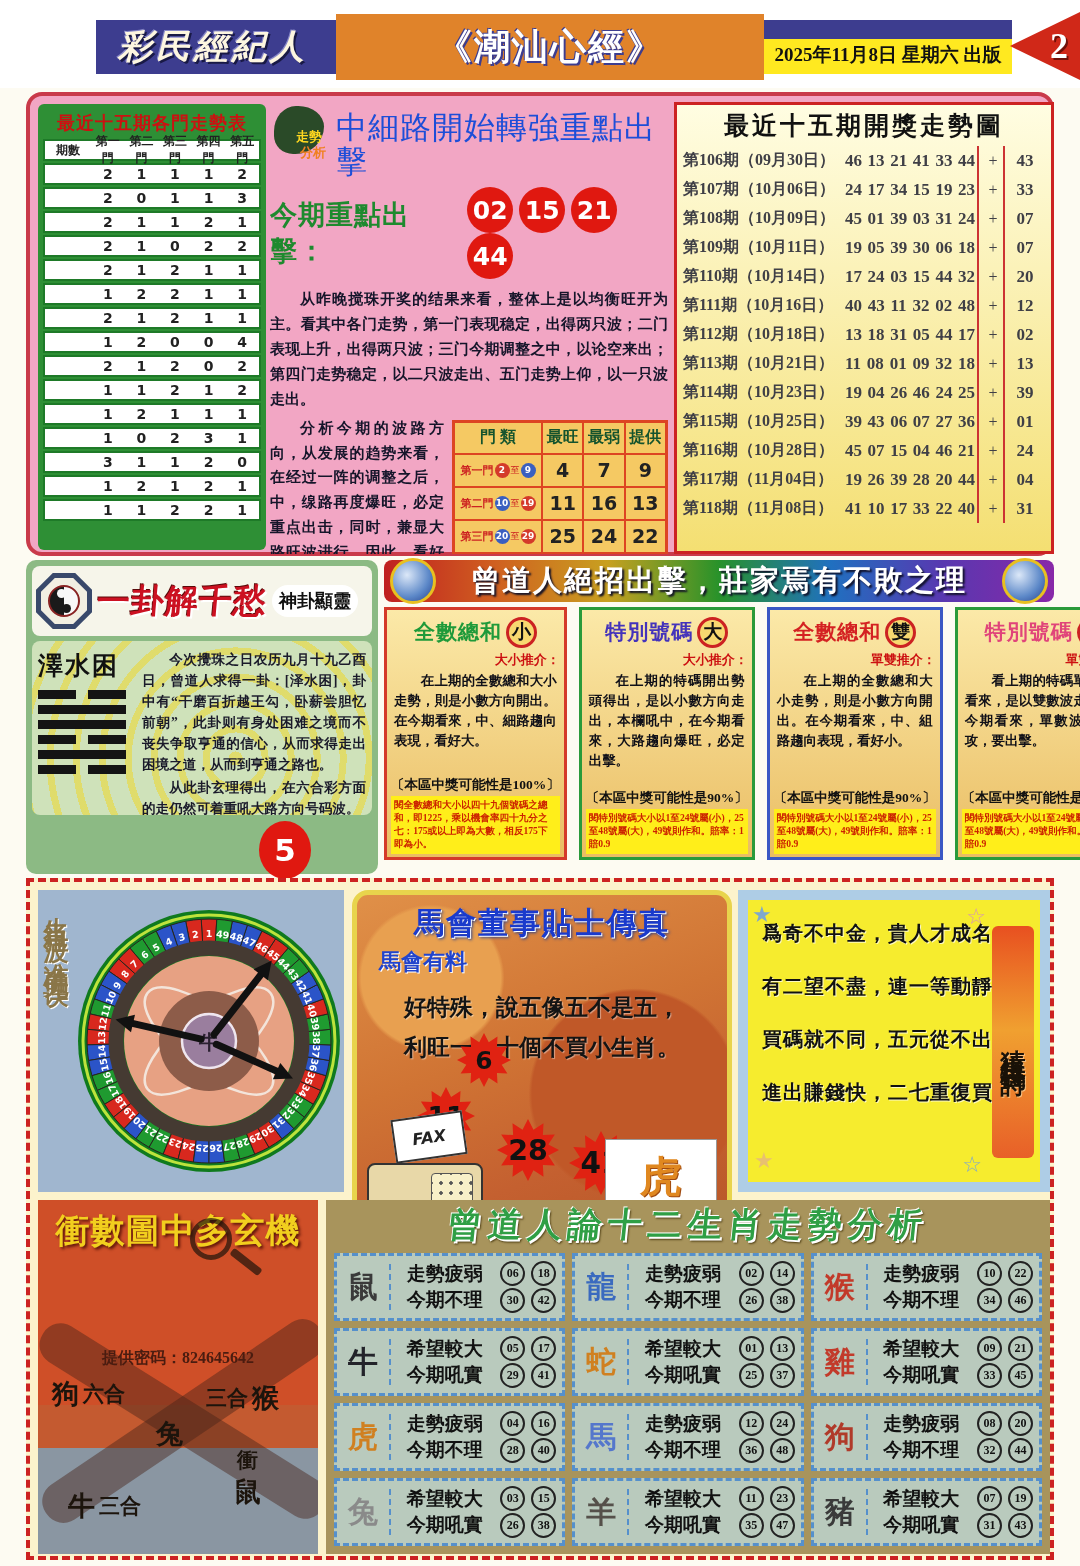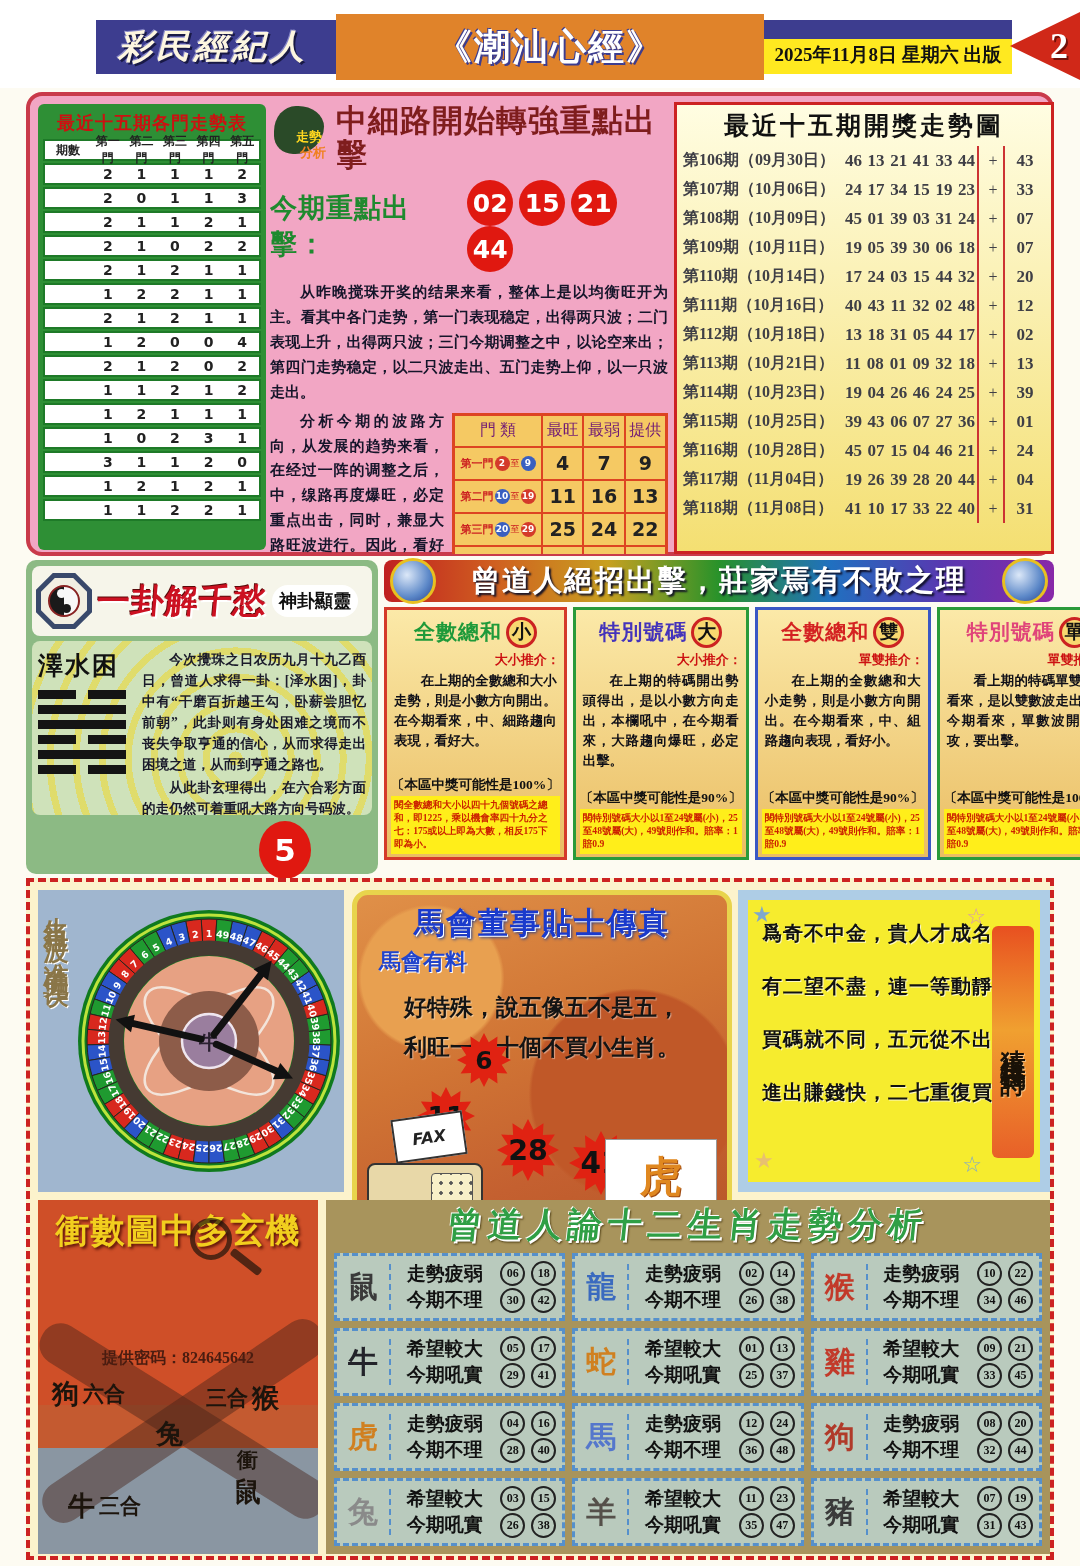--- a/index.html
+++ b/index.html
@@ -36,32 +36,32 @@
   .t-issue{flex:0 0 46px;}
   .t-head .t-cell{font-size:12px;font-weight:900;font-family:"Liberation Serif",serif;}
   .t-head .t-issue{font-size:12px;}
   
   .analysis-panel{position:absolute;left:240px;top:6px;width:398px;height:452px;overflow:hidden;}
   .an-head{display:flex;align-items:flex-start;gap:4px;}
   .ta-icon{flex:0 0 62px;height:64px;position:relative;}
   .ta-blob{position:absolute;left:4px;top:4px;width:50px;height:48px;background:#2a4a28;border-radius:46% 54% 60% 40%/55% 45% 60% 40%;}
   .ta-t1{position:absolute;left:26px;top:26px;font-size:13px;font-weight:900;color:#ffd820;}
   .ta-t2{position:absolute;left:30px;top:42px;font-size:13px;font-weight:900;color:#f08020;}
-  .an-title{font-size:31px;font-weight:700;color:#7f1d1d;line-height:1.1;letter-spacing:1px;margin-top:2px;}
+  .an-title{font-size:31px;font-weight:400;color:#1d4ed8;line-height:1.1;letter-spacing:1px;margin-top:9px;}
   .an-focus{display:flex;align-items:center;gap:8px;margin-top:8px;}
   .an-focus-label{font-size:27px;font-weight:900;color:#1e8a2e;letter-spacing:1px;}
   .ball{display:inline-flex;align-items:center;justify-content:center;background:#e01810;color:#fff;border-radius:50%;font-family:"DejaVu Sans",sans-serif;font-weight:900;}
   .focus-ball{width:46px;height:46px;font-size:25px;}
   .an-p{font-size:15px;font-weight:600;color:#15152a;text-align:justify;line-height:1.66;text-indent:2em;margin:8px 0 0 0;}
   .an-flow{margin-top:4px;}
   .gate-table{float:right;width:216px;margin:4px 0 2px 8px;background:#f5c963;border:3px solid #dd4422;}
   .g-row{display:flex;border-top:2px solid #dd4422;height:33px;align-items:center;}
   .g-row:first-child{border-top:none;height:30px;}
   .g-name-cell{flex:0 0 88px;display:flex;align-items:center;justify-content:center;gap:1px;border-right:2px solid #dd4422;height:100%;}
-  .g-head{font-size:16px;font-weight:400;color:#701a75;}
+  .g-head{font-size:16px;font-weight:700;color:#14532d;}
   .g-cell{flex:1;text-align:center;font-size:19px;font-weight:800;color:#222;font-family:"DejaVu Sans",sans-serif;border-right:2px solid #dd4422;height:100%;display:flex;align-items:center;justify-content:center;}
   .g-cell:last-child{border-right:none;}
   .g-name{font-size:11px;font-weight:900;color:#cc2222;}
   .g-zhi{font-size:9px;color:#cc2222;}
   .g-ball{width:15px;height:15px;border-radius:50%;color:#fff;font-size:9px;display:inline-flex;align-items:center;justify-content:center;font-family:"DejaVu Sans",sans-serif;font-weight:700;}
   
   .draws-panel{position:absolute;left:644px;top:6px;width:380px;height:452px;border:3px solid #cc2222;
       background:linear-gradient(180deg,#fffde2,#f4df72);padding:2px 6px;}
   .draws-title{text-align:center;font-size:25px;font-weight:900;color:#111;letter-spacing:3px;padding:2px 0 4px 0;}
   .draw-rows{position:relative;}
@@ -95,21 +95,21 @@
   .hex-p{font-size:13.6px;font-weight:600;color:#1a1a2a;text-align:justify;line-height:1.55;text-indent:2em;margin:0;}
   .hex-foot{display:flex;align-items:center;gap:8px;margin-top:6px;padding-left:2px;}
   .hex-foot-label{font-size:31px;font-weight:900;color:#101010;white-space:nowrap;}
   .rec-ball{width:52px;height:58px;font-size:31px;border-radius:50%;}
   
   #mid-right{position:absolute;left:384px;top:560px;width:670px;height:314px;}
   .zd-banner{height:42px;border-radius:8px;display:flex;align-items:center;justify-content:space-between;padding:0 6px;
       background:linear-gradient(90deg,#c02020,#d06020,#c8a020,#28922a,#2070c0,#5838b0,#8828a8);}
   .zd-banner-text{flex:1;text-align:center;font-size:29px;font-weight:900;color:#fff;letter-spacing:2px;text-shadow:2px 2px 2px #101028;white-space:nowrap;}
   .zd-coin{flex:0 0 46px;height:46px;border-radius:50%;background:radial-gradient(circle at 35% 35%,#dce8f8,#5c88c8 60%,#24408c);border:3px solid #e8c020;}
-  .zd-cols{display:flex;gap:6px;margin-top:5px;height:253px;}
+  .zd-cols{display:flex;gap:12px;margin-top:5px;height:253px;}
   .zd-col{flex:1;display:flex;flex-direction:column;background:linear-gradient(180deg,#fbe9a8,#eabd63);padding:3px 4px;}
   .zd-head{display:flex;align-items:center;justify-content:center;gap:4px;height:38px;}
   .zd-title{font-size:21px;font-weight:900;letter-spacing:1px;white-space:nowrap;}
   .zd-circle{flex:0 0 31px;height:31px;border:3px solid #cc2222;border-radius:50%;background:#f8d870;color:#111;
       font-size:19px;font-weight:900;display:flex;align-items:center;justify-content:center;}
   .zd-sub{text-align:right;color:#cc1111;font-size:13px;font-weight:900;}
   .zd-body{flex:1;font-size:13.4px;font-weight:700;color:#101018;text-align:justify;line-height:1.5;text-indent:2em;padding:2px 3px;margin:0;}
   .zd-odds{font-size:13.5px;font-weight:800;color:#111;text-align:center;margin:2px 0;white-space:nowrap;}
   .zd-foot{background:#ffee1a;color:#cc2200;font-size:9.6px;font-weight:800;line-height:1.35;padding:3px 3px;min-height:40px;}
   

